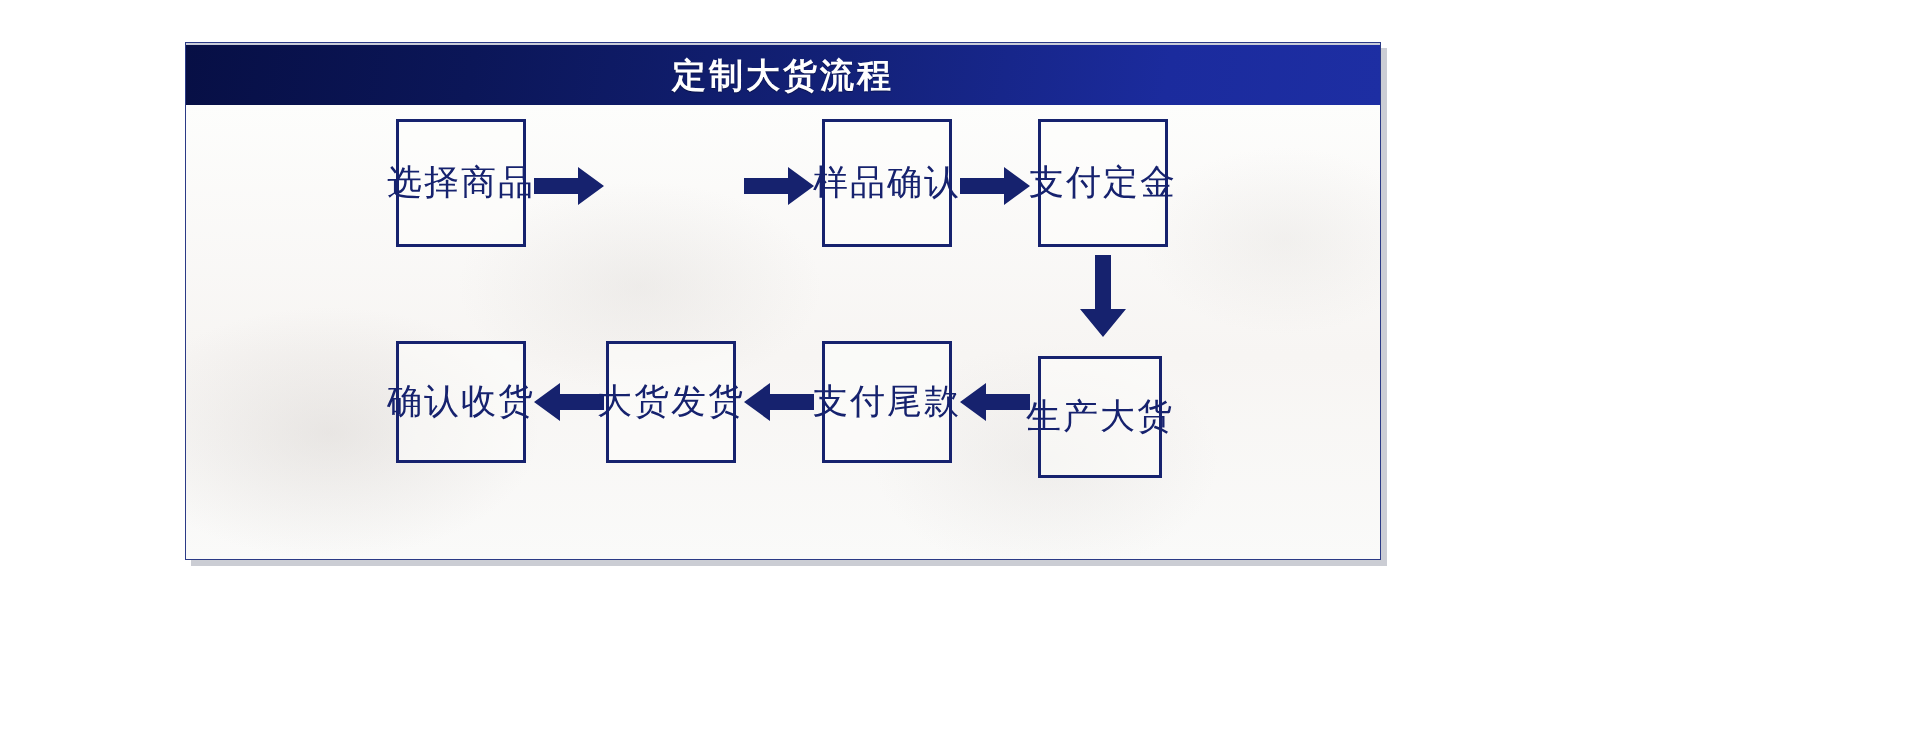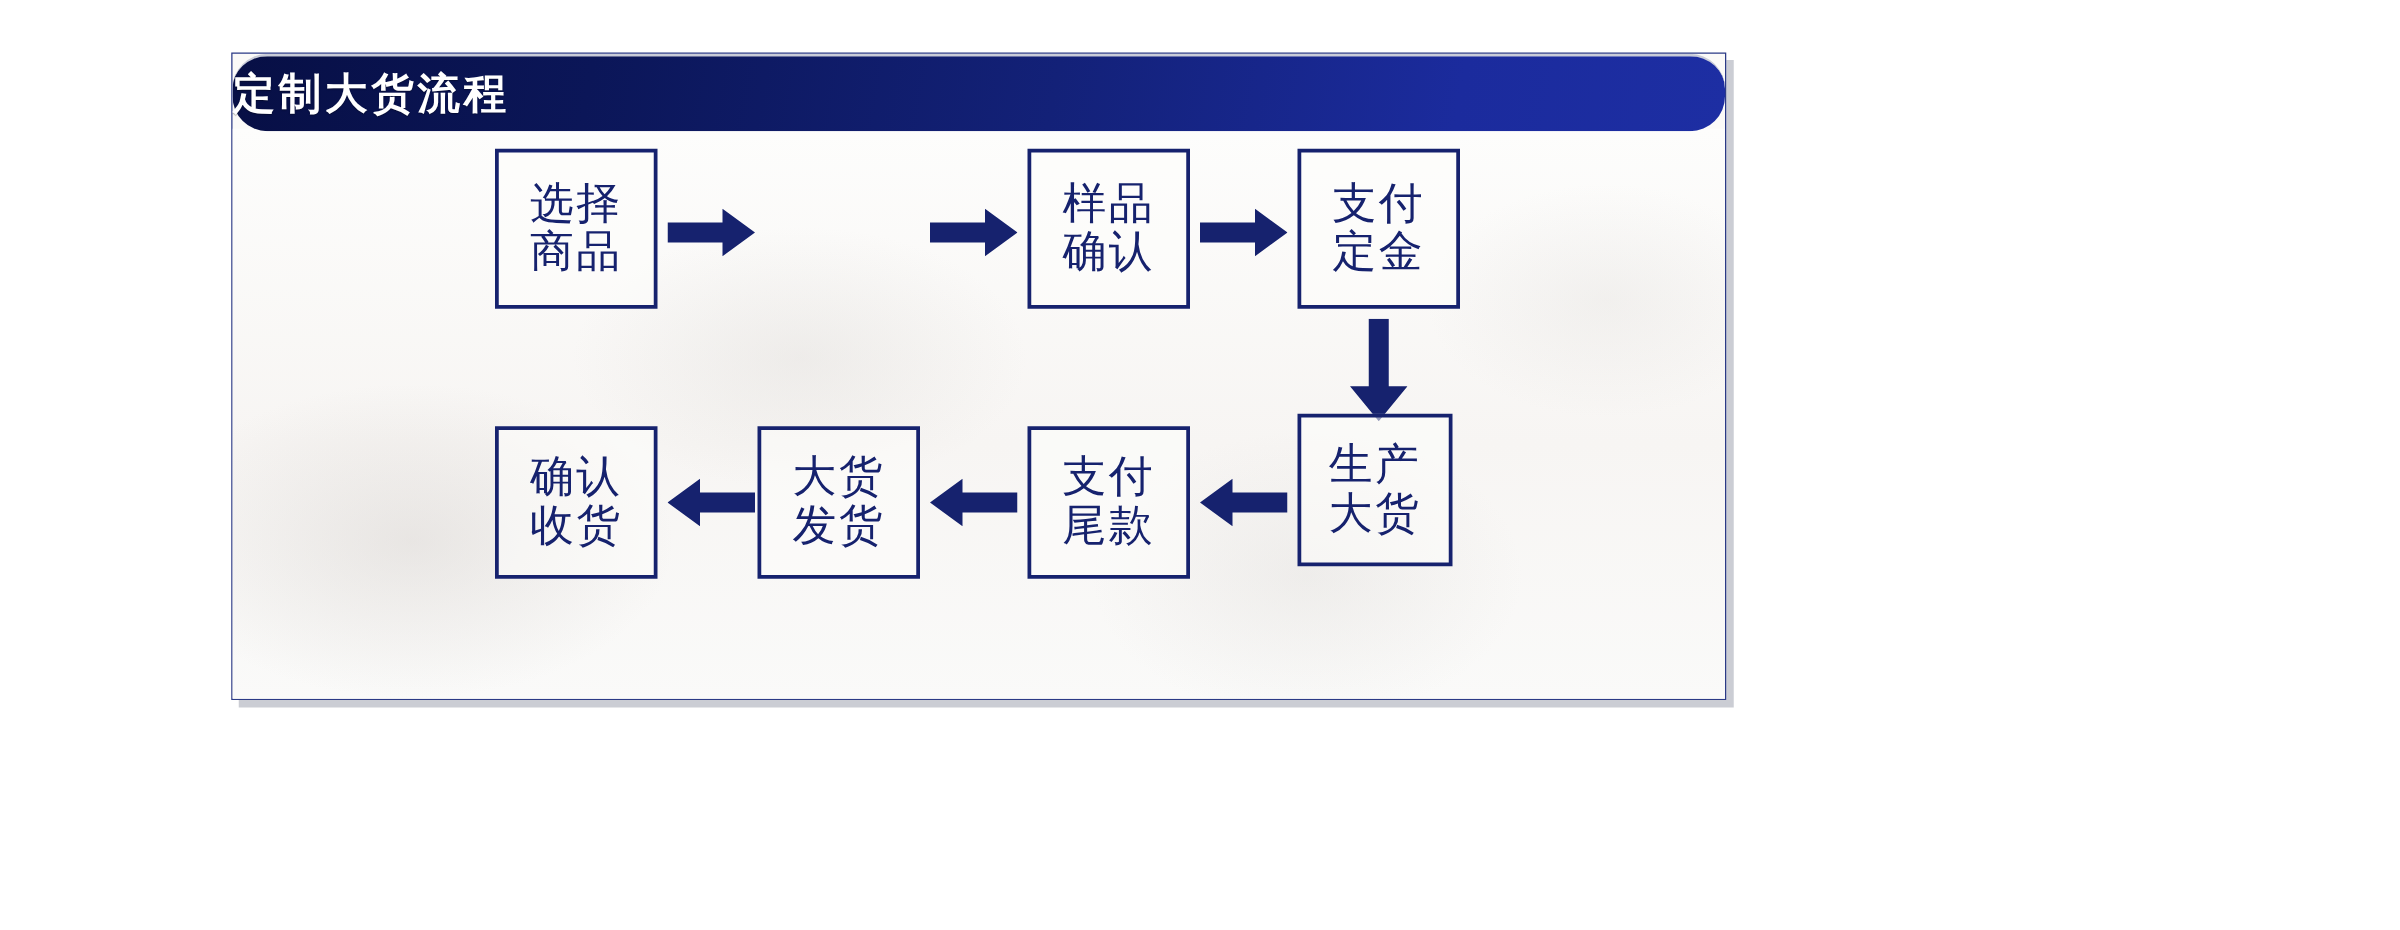--- a/index.html
+++ b/index.html
@@ -64,41 +64,40 @@
   
   .title-bar {
     position: absolute;
     left: 0;
     top: 0;
     width: 100%;
     height: 60px;
     background: linear-gradient(100deg, #070f45 0%, #0b1658 24%, #132178 55%, #1b2b9d 82%, #1d2ea3 100%);
     display: flex;
     align-items: center;
-    justify-content: flex-start;
+    justify-content: center;
     border-top: 2px solid #c9ccd8;
-    border-radius: 28px;
   }
   .title-text {
     color: #ffffff;
     font-size: 34px;
     font-weight: 700;
     letter-spacing: 3px;
     line-height: 1;
     text-shadow: 0 1px 1px rgba(0,0,0,.35);
   }
 
   
   .node {
     position: absolute;
     box-sizing: border-box;
     border: 3px solid #16226e;
     background: rgba(253,253,252,.55);
     display: flex;
-    flex-direction: column;
+    flex-direction: row;
     align-items: center;
     justify-content: center;
   }
   .node span {
     color: #16226e;
     font-size: 35px;
     font-weight: 500;
     line-height: 1.12;
     letter-spacing: 2px;
     white-space: nowrap;
@@ -191,19 +190,19 @@
       <span>支付</span>
       <span>尾款</span>
     </div>
 
     <div class="arrow" style="left:774px; top:340px;">
       <svg width="70" height="38" viewBox="0 0 70 38">
         <path d="M70 11 H26 V0 L0 19 L26 38 V27 H70 Z" fill="#16226e"></path>
       </svg>
     </div>
 
-    <div class="node" style="left:852px; top:288px; width:124px; height:122px;">
+    <div class="node" style="left:852px; top:313px; width:124px; height:122px;">
       <span>生产</span>
       <span>大货</span>
     </div>
 
   </div>
 </div>
 
 </body></html>

